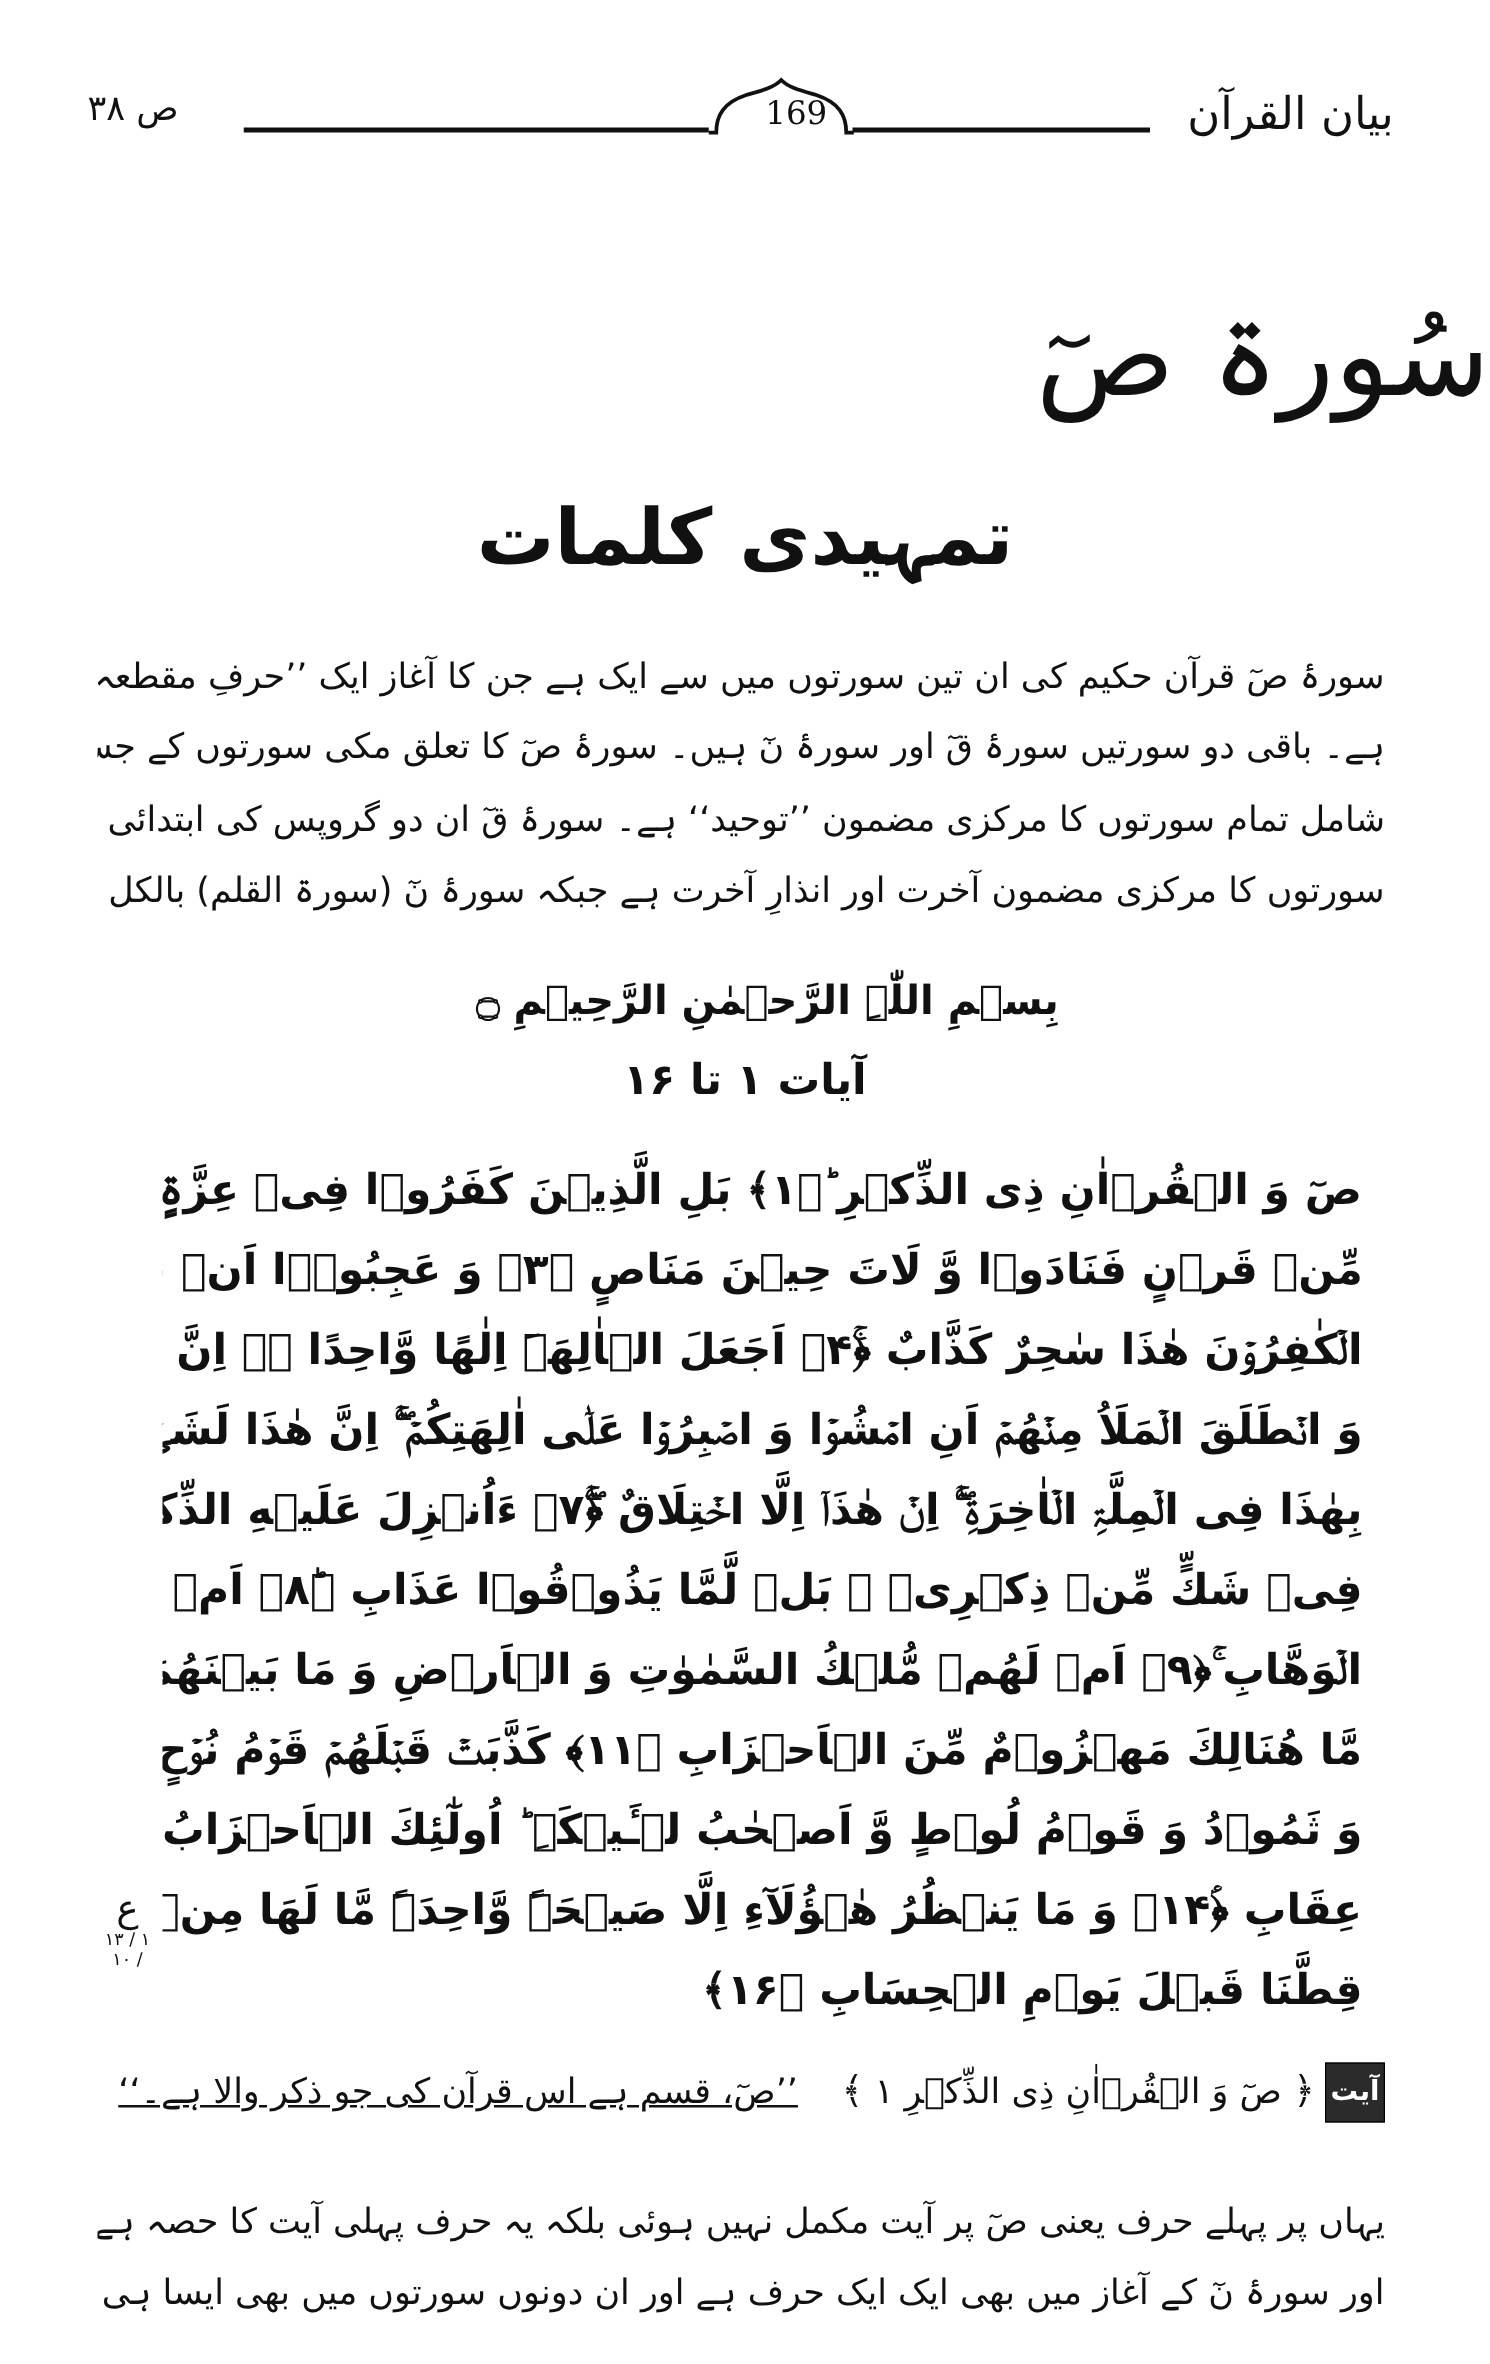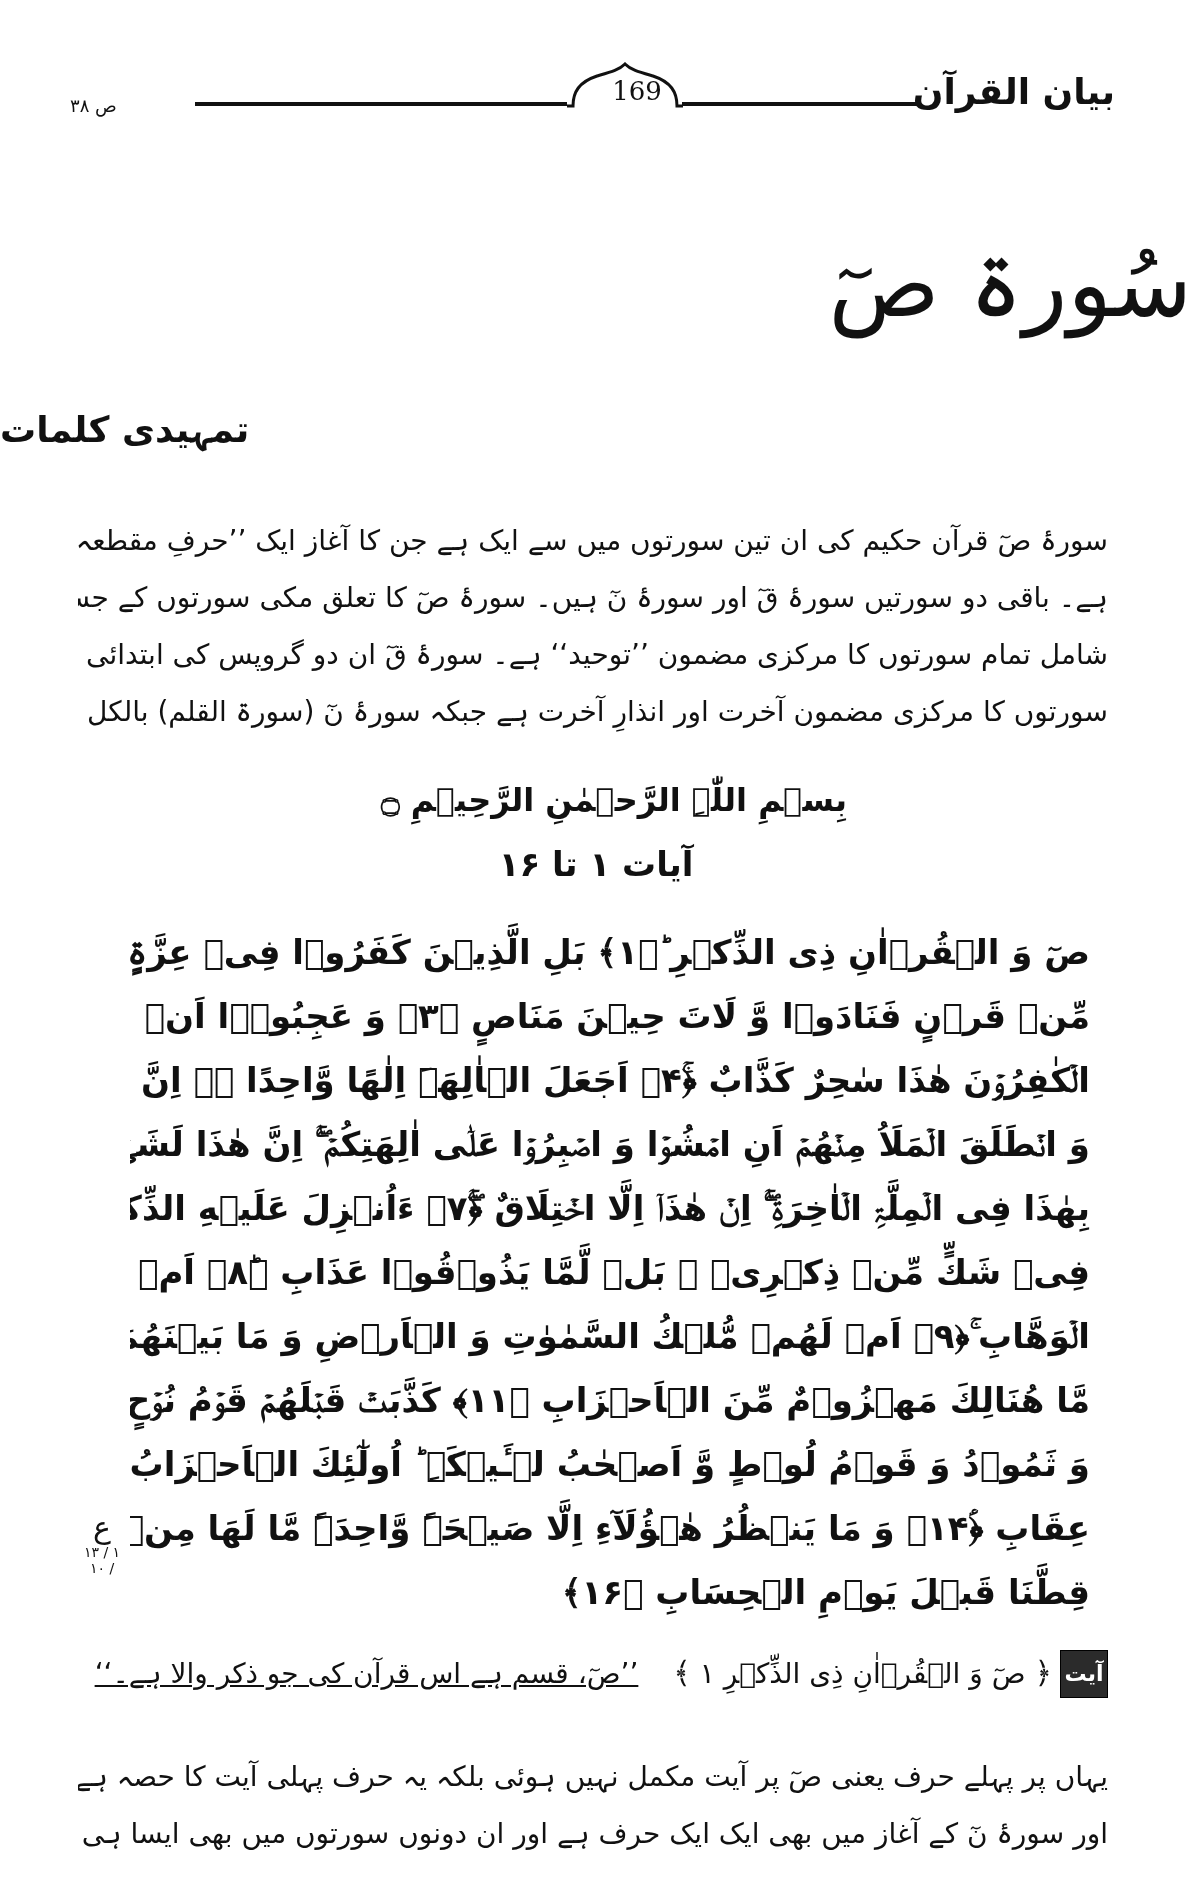--- a/index.html
+++ b/index.html
@@ -35,30 +35,30 @@
     height: 4px;
     background: #111;
   }
   .header .rule.left { left: 125px; width: 372px; }
   .header .rule.right { left: 612px; width: 238px; }
   .header .book-title {
     position: absolute;
     right: 0;
     top: 8px;
     font-size: 36px;
-    font-weight: bold;
+    font-weight: normal;
     direction: rtl;
     line-height: 44px;
     white-space: nowrap;
   }
   .header .surah-ref {
     position: absolute;
     left: 0;
-    top: 27px;
-    font-size: 18px;
+    top: 8px;
+    font-size: 28px;
     direction: rtl;
     line-height: 34px;
     white-space: nowrap;
   }
   .header .page-arch {
     position: absolute;
     left: 495px;
     top: 0;
     width: 120px;
     height: 46px;
@@ -82,22 +82,22 @@
     text-align: right;
     font-size: 92px;
     line-height: 120px;
     direction: rtl;
     font-family: "DejaVu Serif", serif;
   }
   .intro-title {
     position: absolute;
     left: 0; width: 1192px;
     top: 395px;
-    text-align: left;
-    font-size: 36px;
+    text-align: center;
+    font-size: 62px;
     line-height: 70px;
     direction: rtl;
     font-weight: bold;
   }
 
   
   .prose {
     position: absolute;
     left: 78px;
     width: 1030px;

